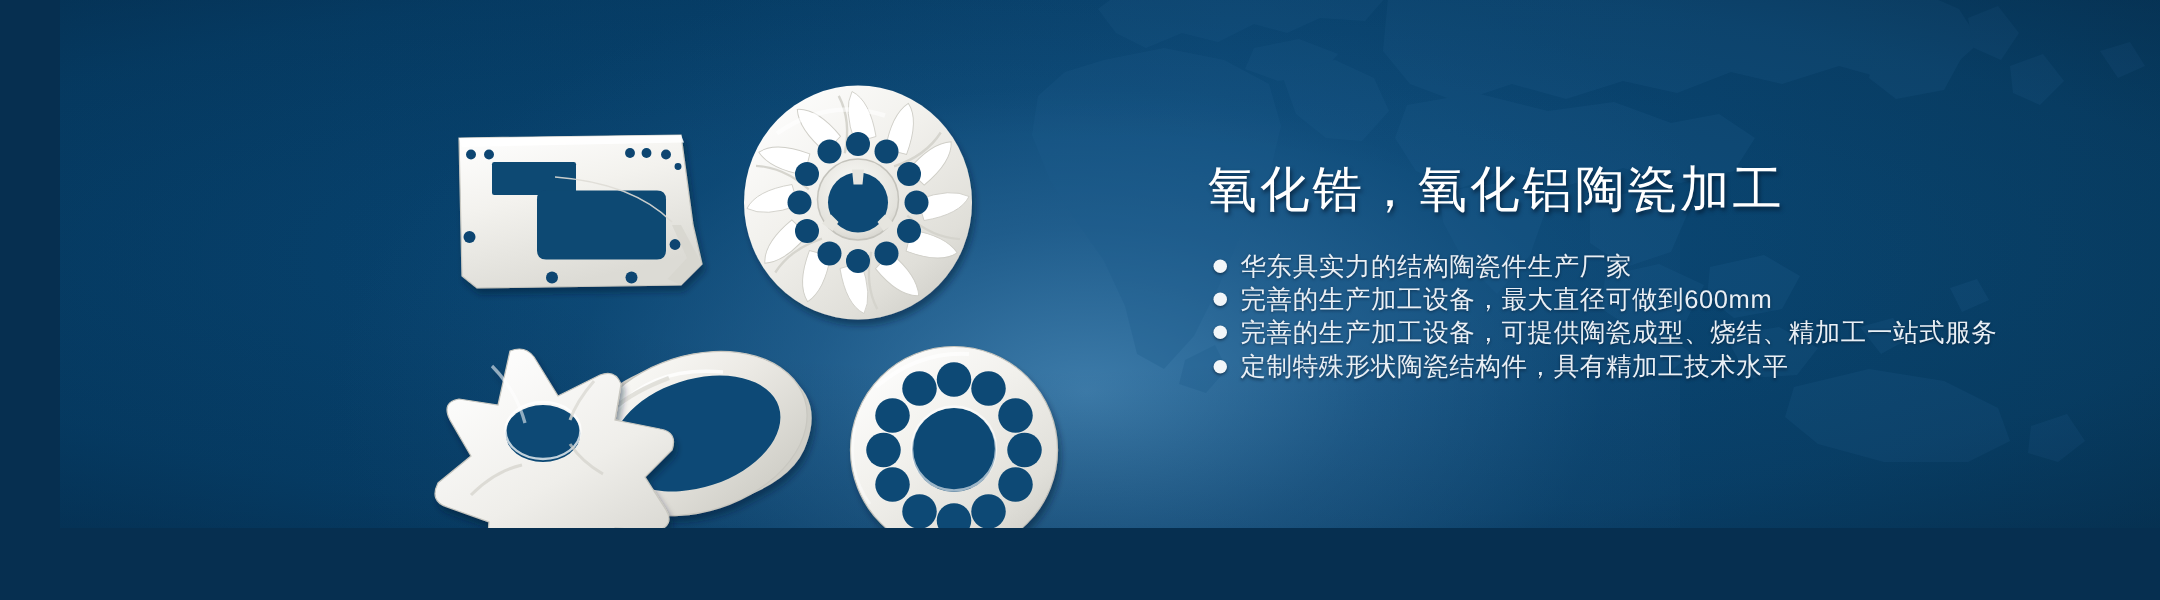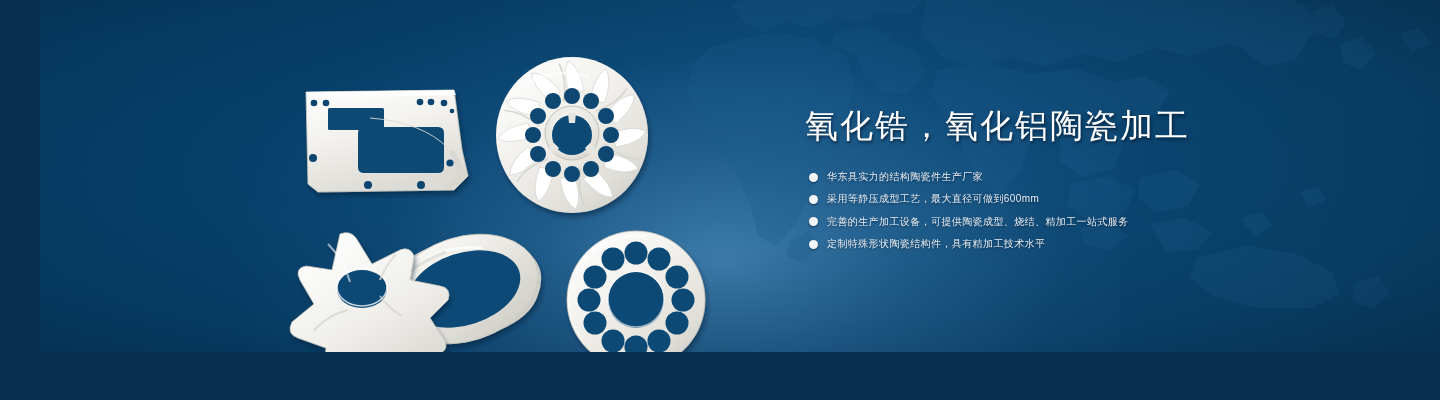--- a/index.html
+++ b/index.html
@@ -88,21 +88,21 @@
     width: 9px;
     height: 9px;
     border-radius: 50%;
     background: #f2f6f9;
     margin: 0 9px 0 4px;
     flex: 0 0 auto;
     box-shadow: 0 1px 2px rgba(0,14,30,0.5);
   }
   .bullet-text {
     color: #e9eff5;
-    font-size: 10px;
+    font-size: 17px;
     letter-spacing: 0.4px;
     text-shadow: 0 1px 2px rgba(0,16,34,0.55);
   }
 </style>
 </head>
 <body>
 
 <div id="banner">
 
   <div class="bg-base"></div>
@@ -318,21 +318,21 @@
   <div class="text-block">
     <h1 class="headline">氧化锆，氧化铝陶瓷加工</h1>
 
     <ul class="bullets">
       <li class="bullet-row">
         <span class="bullet-dot"></span>
         <span class="bullet-text">华东具实力的结构陶瓷件生产厂家</span>
       </li>
       <li class="bullet-row">
         <span class="bullet-dot"></span>
-        <span class="bullet-text">采用等静压成型工艺，最大直径可做到600mm</span>
+        <span class="bullet-text">完善的生产加工设备，最大直径可做到600mm</span>
       </li>
       <li class="bullet-row">
         <span class="bullet-dot"></span>
         <span class="bullet-text">完善的生产加工设备，可提供陶瓷成型、烧结、精加工一站式服务</span>
       </li>
       <li class="bullet-row">
         <span class="bullet-dot"></span>
         <span class="bullet-text">定制特殊形状陶瓷结构件，具有精加工技术水平</span>
       </li>
     </ul>

